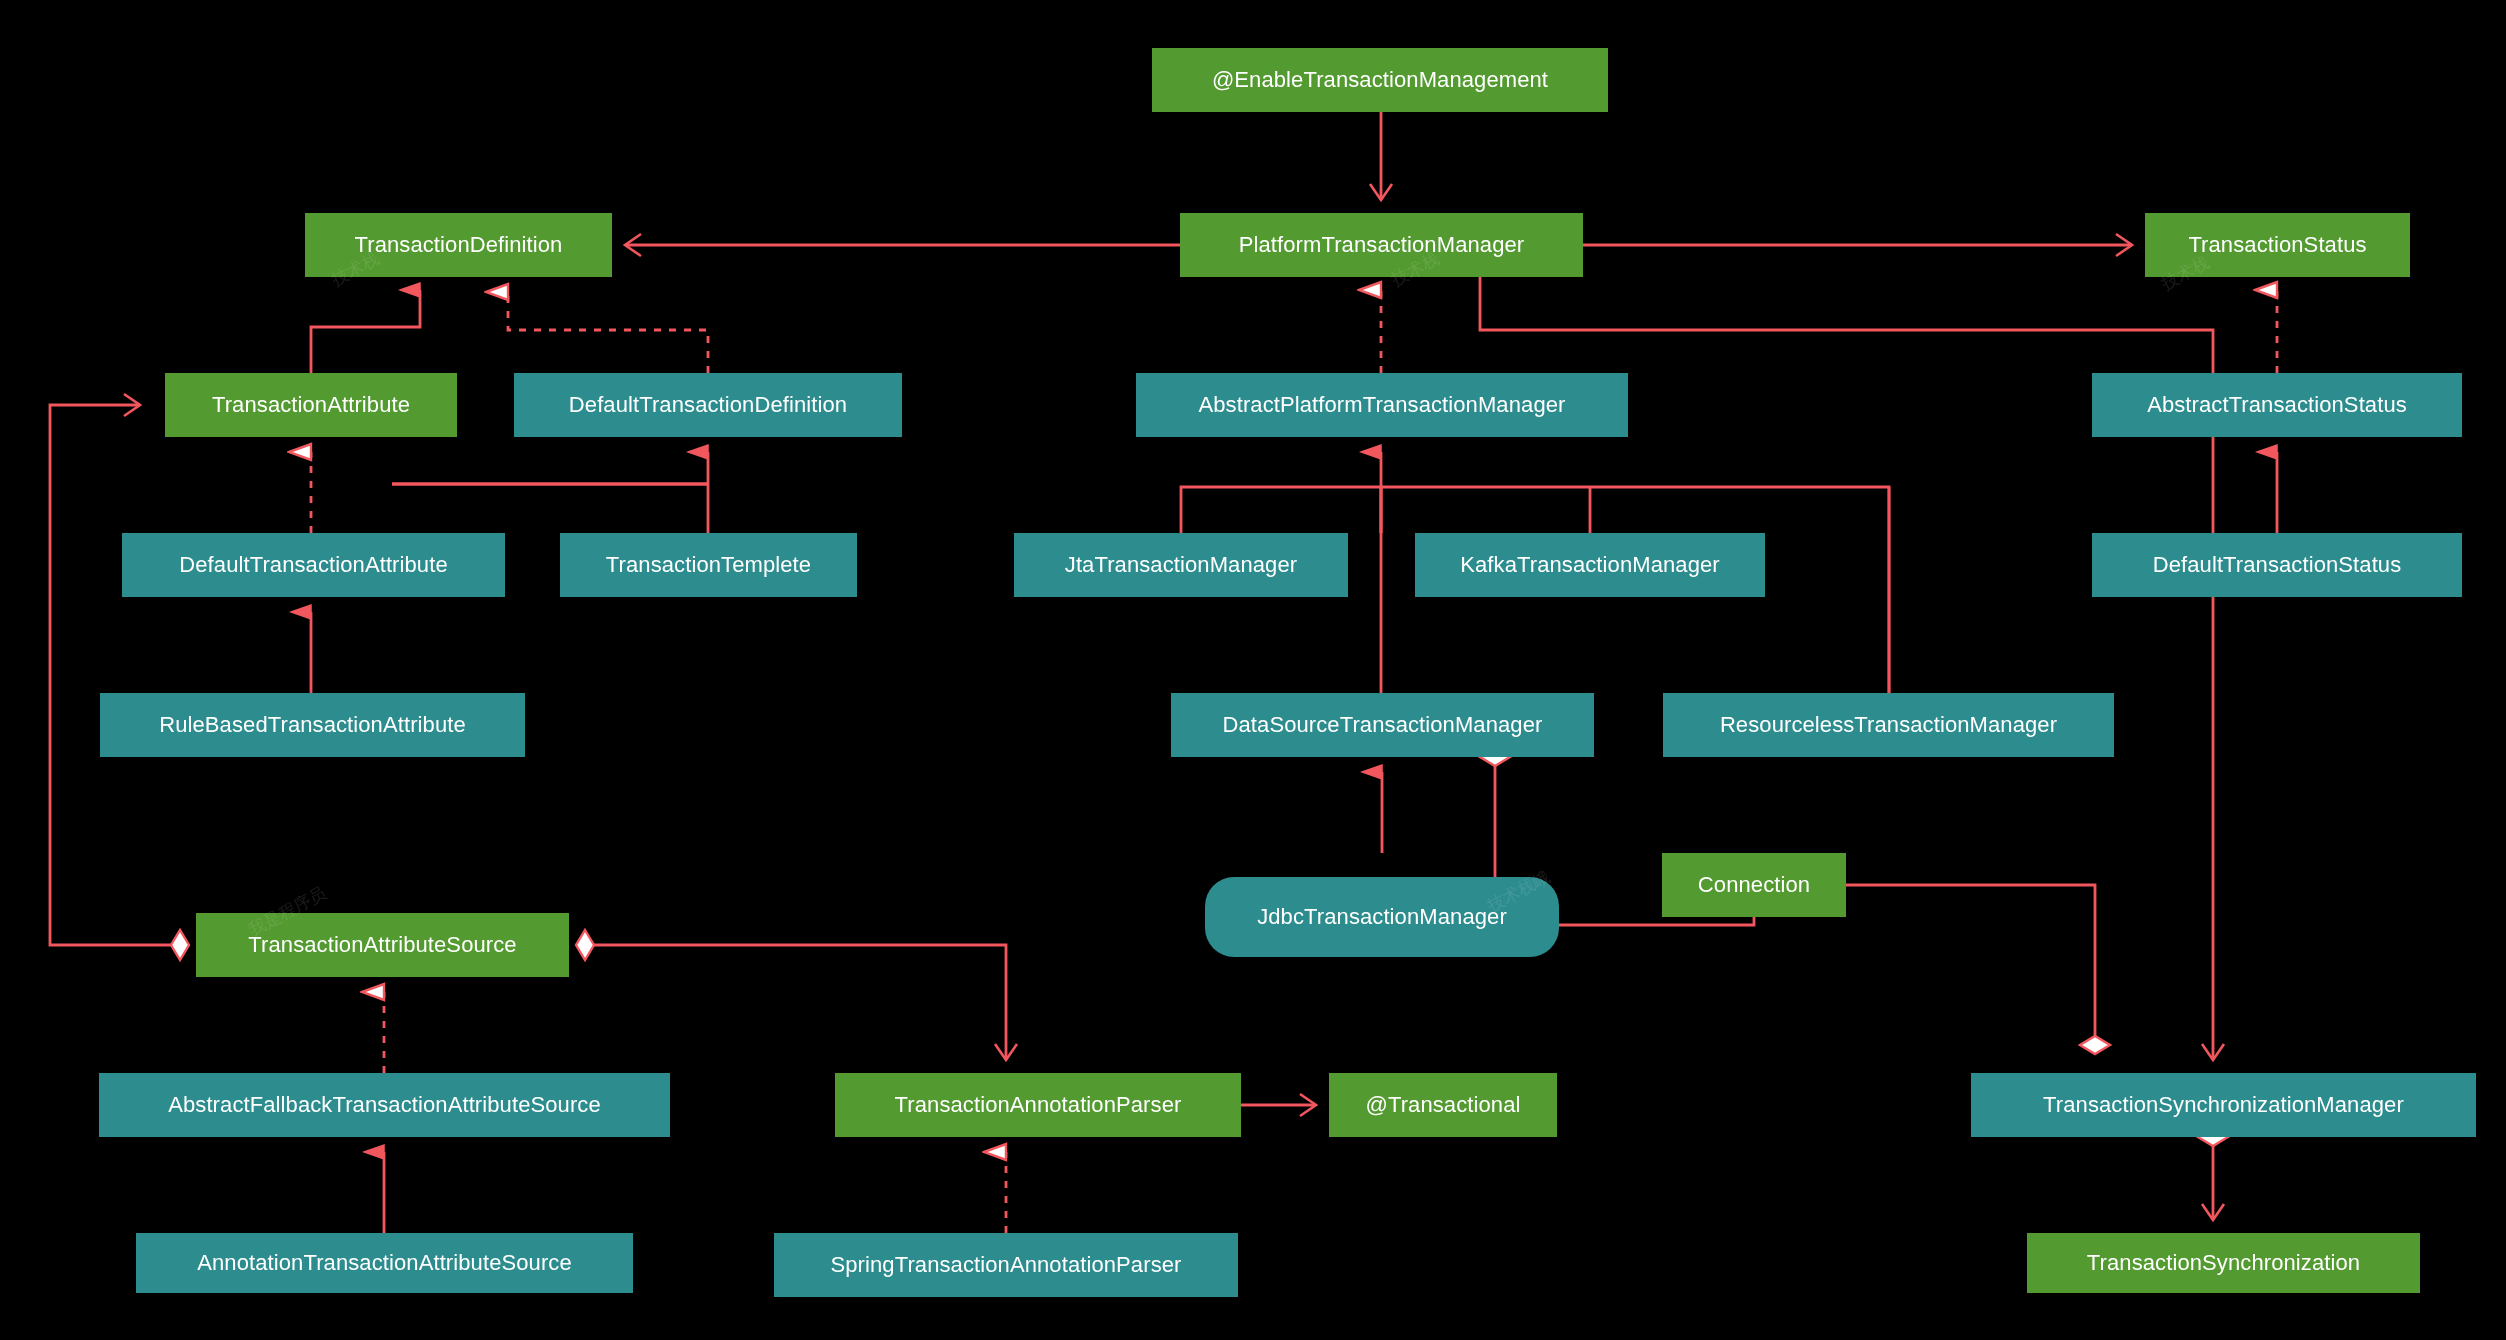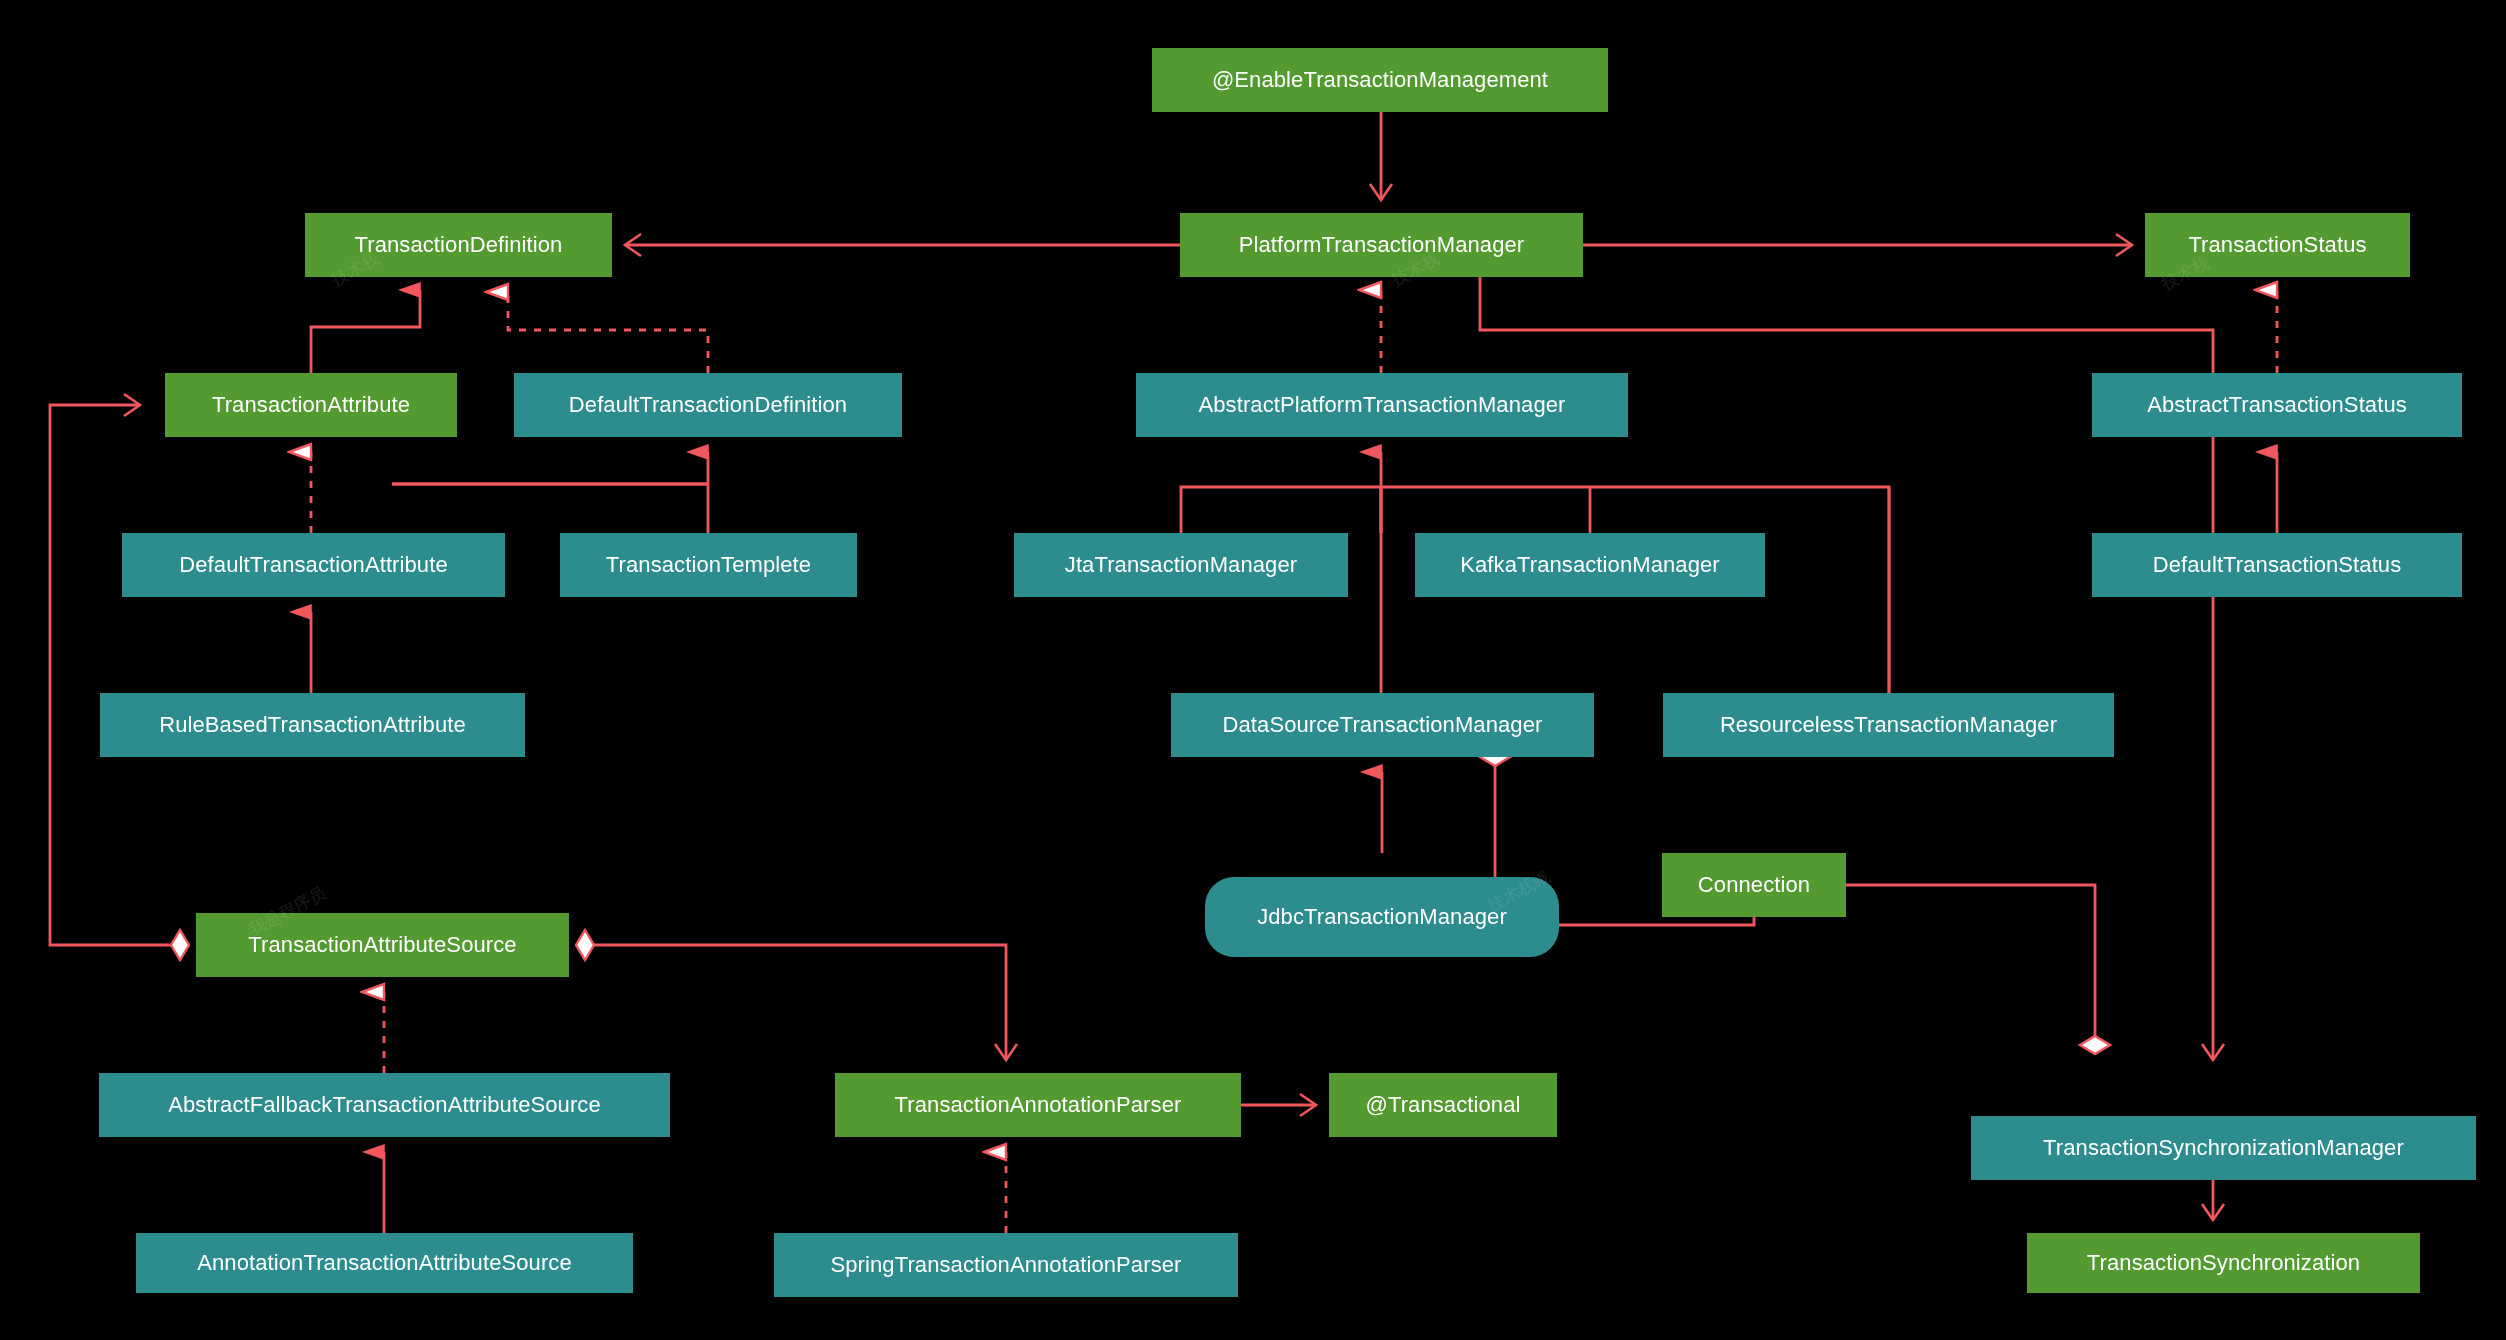--- a/index.html
+++ b/index.html
@@ -190,21 +190,21 @@
       </div>
       <div class="uml-node node-class" style="left: 99px; top: 1073px; width: 571px; height: 64px;">
         <span>AbstractFallbackTransactionAttributeSource</span>
       </div>
       <div class="uml-node node-interface" style="left: 803px; top: 1073px; width: 406px; height: 64px; margin-left: 32px;">
         <span>TransactionAnnotationParser</span>
       </div>
       <div class="uml-node node-interface" style="left: 1329px; top: 1073px; width: 228px; height: 64px;">
         <span>@Transactional</span>
       </div>
-      <div class="uml-node node-class" style="left: 1971px; top: 1116px; width: 505px; height: 64px;">
+      <div class="uml-node node-class" style="left: 1971px; top: 1073px; width: 505px; height: 64px;">
         <span>TransactionSynchronizationManager</span>
       </div>
       <div class="uml-node node-class" style="left: 136px; top: 1233px; width: 497px; height: 60px;">
         <span>AnnotationTransactionAttributeSource</span>
       </div>
       <div class="uml-node node-class" style="left: 774px; top: 1233px; width: 464px; height: 64px;">
         <span>SpringTransactionAnnotationParser</span>
       </div>
       <div class="uml-node node-interface" style="left: 2027px; top: 1233px; width: 393px; height: 60px;">
         <span>TransactionSynchronization</span>

